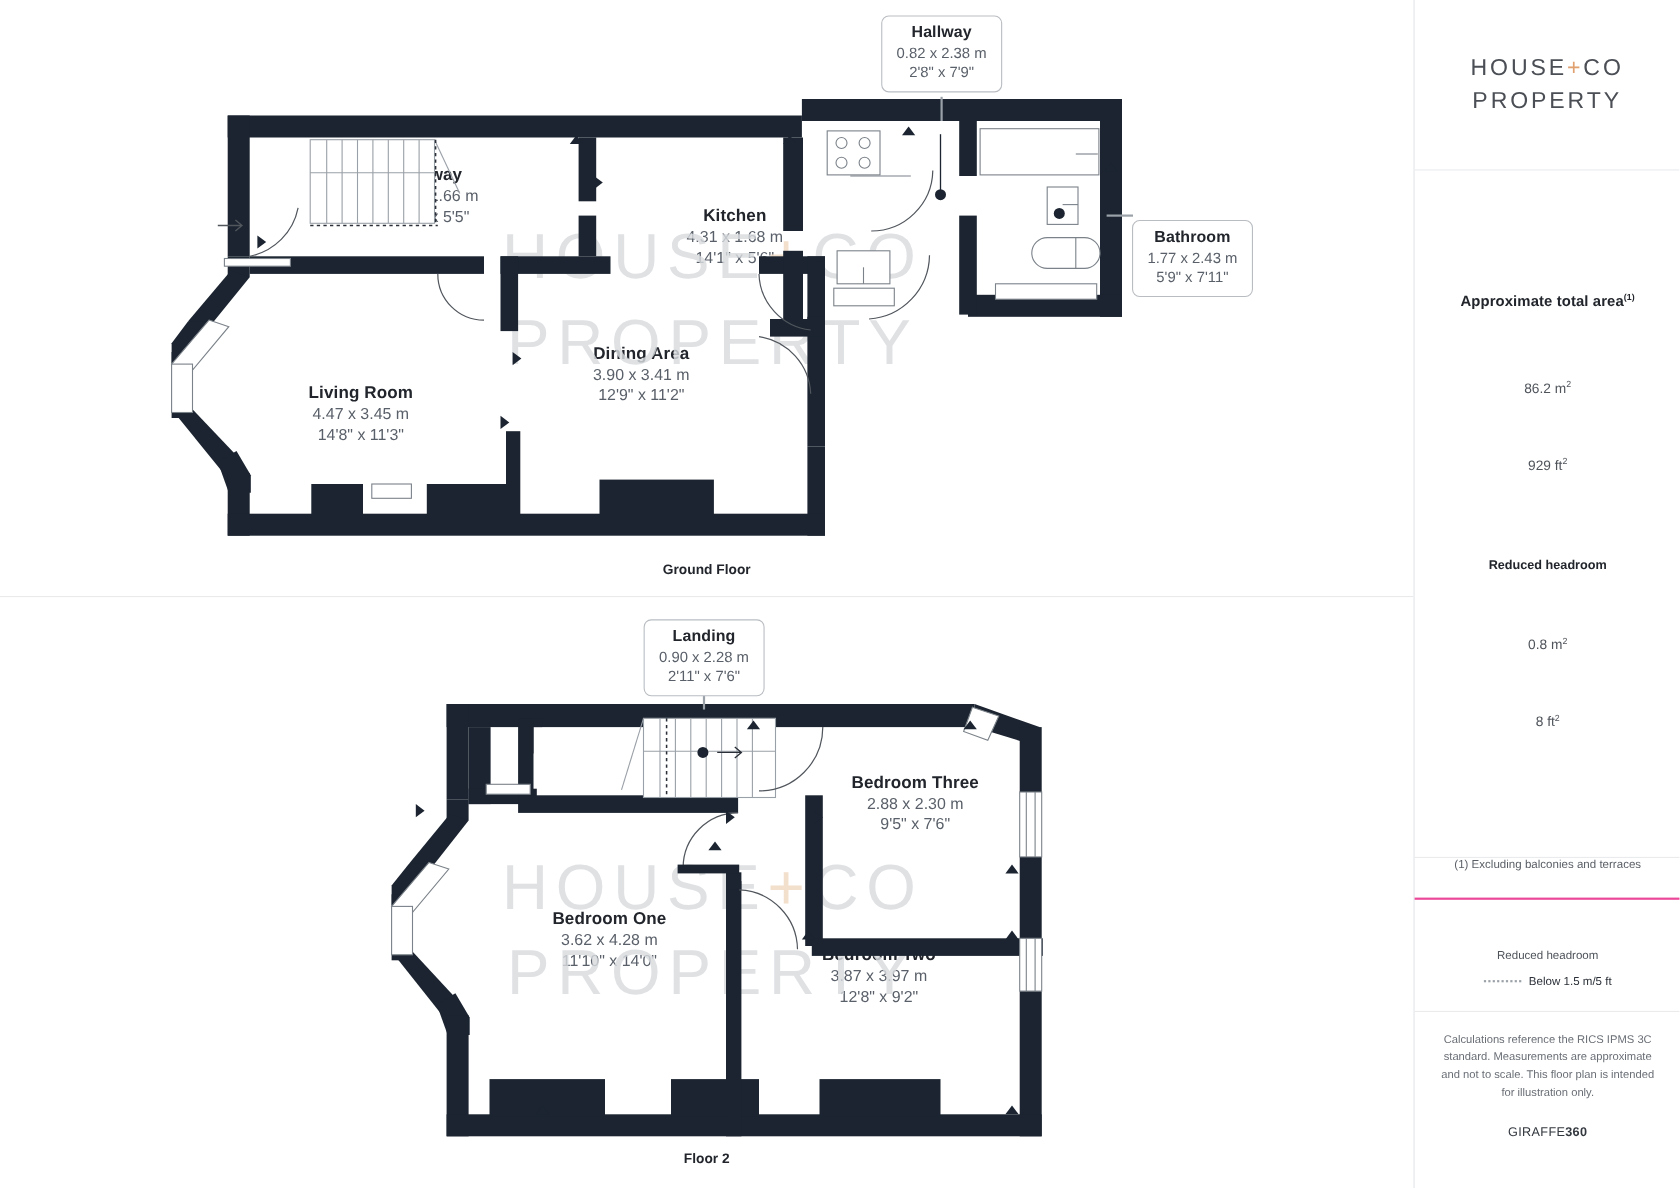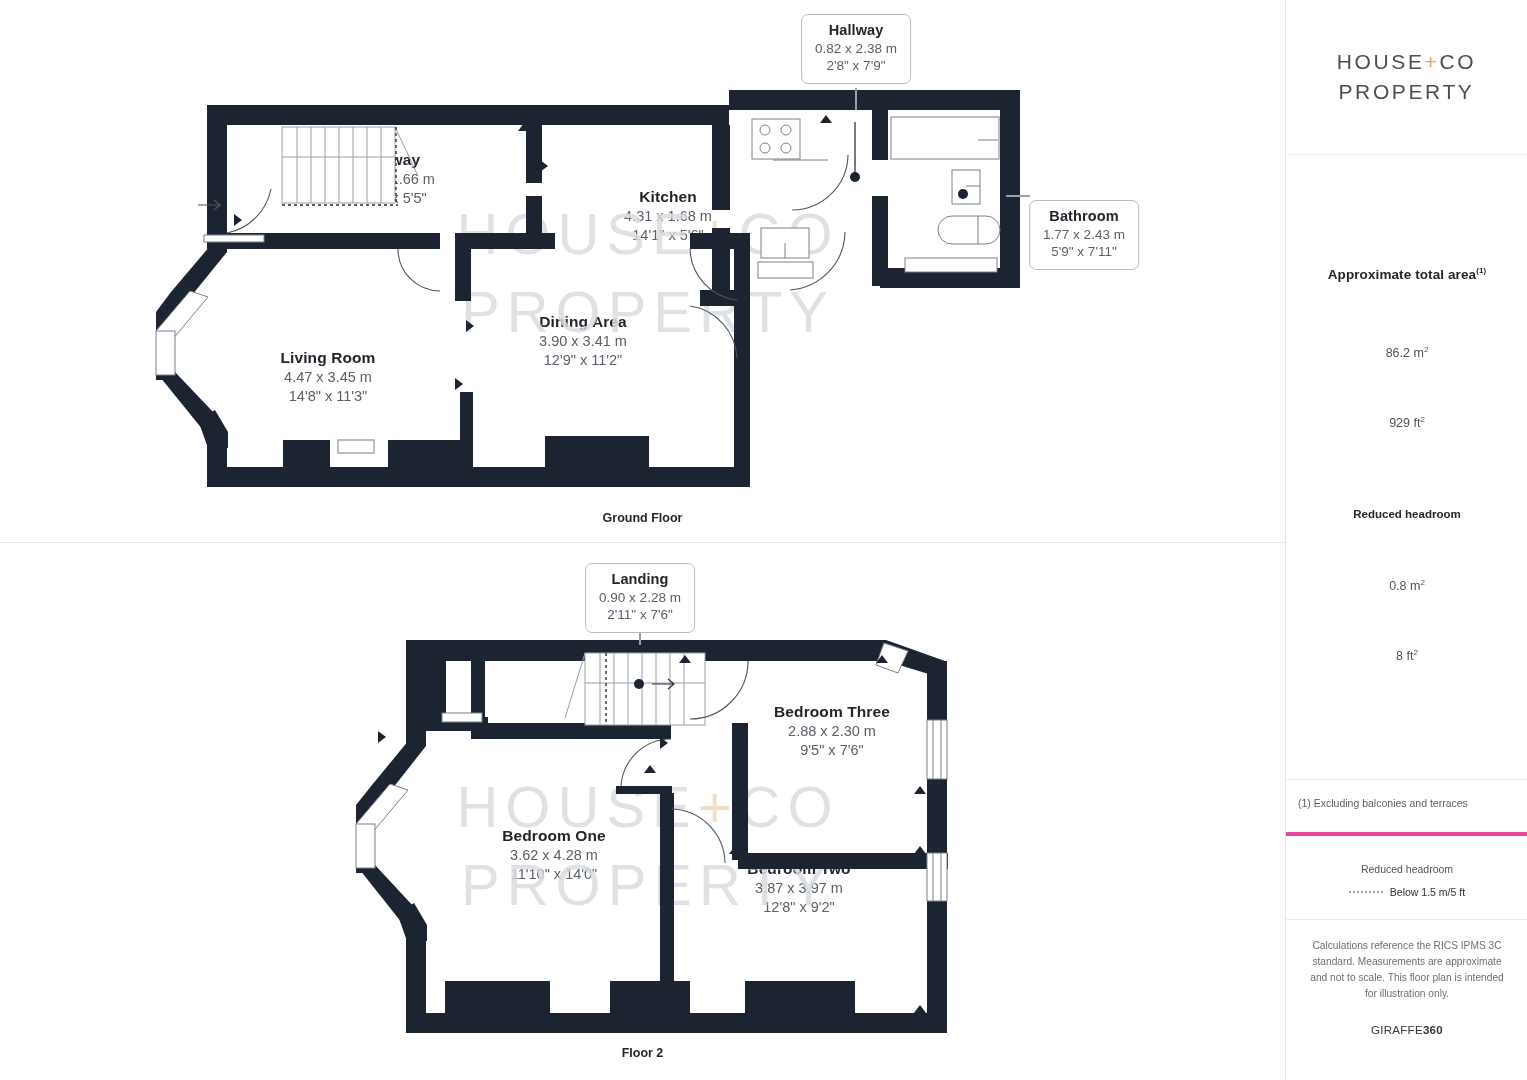--- a/index.html
+++ b/index.html
@@ -64,23 +64,23 @@
   }
   .area-title sup { font-size: 8px; font-weight: 700; vertical-align: super; }
   .area-val { font-size: 12.5px; color: #4f545b; line-height: 1.72; }
   .area-val sup { font-size: 8px; vertical-align: super; }
   .area-sub-title {
     font-size: 11.5px; font-weight: 700; color: #22262c;
     margin-top: 26px; margin-bottom: 8px;
   }
 
   #note-block {
-    position: absolute; top: 774px; left: 0; width: 242px; height: 62px;
-    display: flex; align-items: center; justify-content: flex-start;
-    border-bottom: 4px solid #ec4899;
+    position: absolute; top: 756px; left: 0; width: 242px; height: 62px;
+    display: flex; align-items: center; justify-content: center;
+    border-bottom: 2px solid #ec4899;
   }
   .note-text { font-size: 10.5px; color: #5a5f66; text-align: center; padding: 0 12px; }
 
   #legend-block {
     position: absolute; top: 842px; left: 0; width: 242px; height: 78px;
     display: flex; flex-direction: column;
     align-items: center; justify-content: center;
     border-bottom: 1px solid #e9ebed;
   }
   .legend-title { font-size: 10.5px; color: #4f545b; margin-bottom: 11px; }

